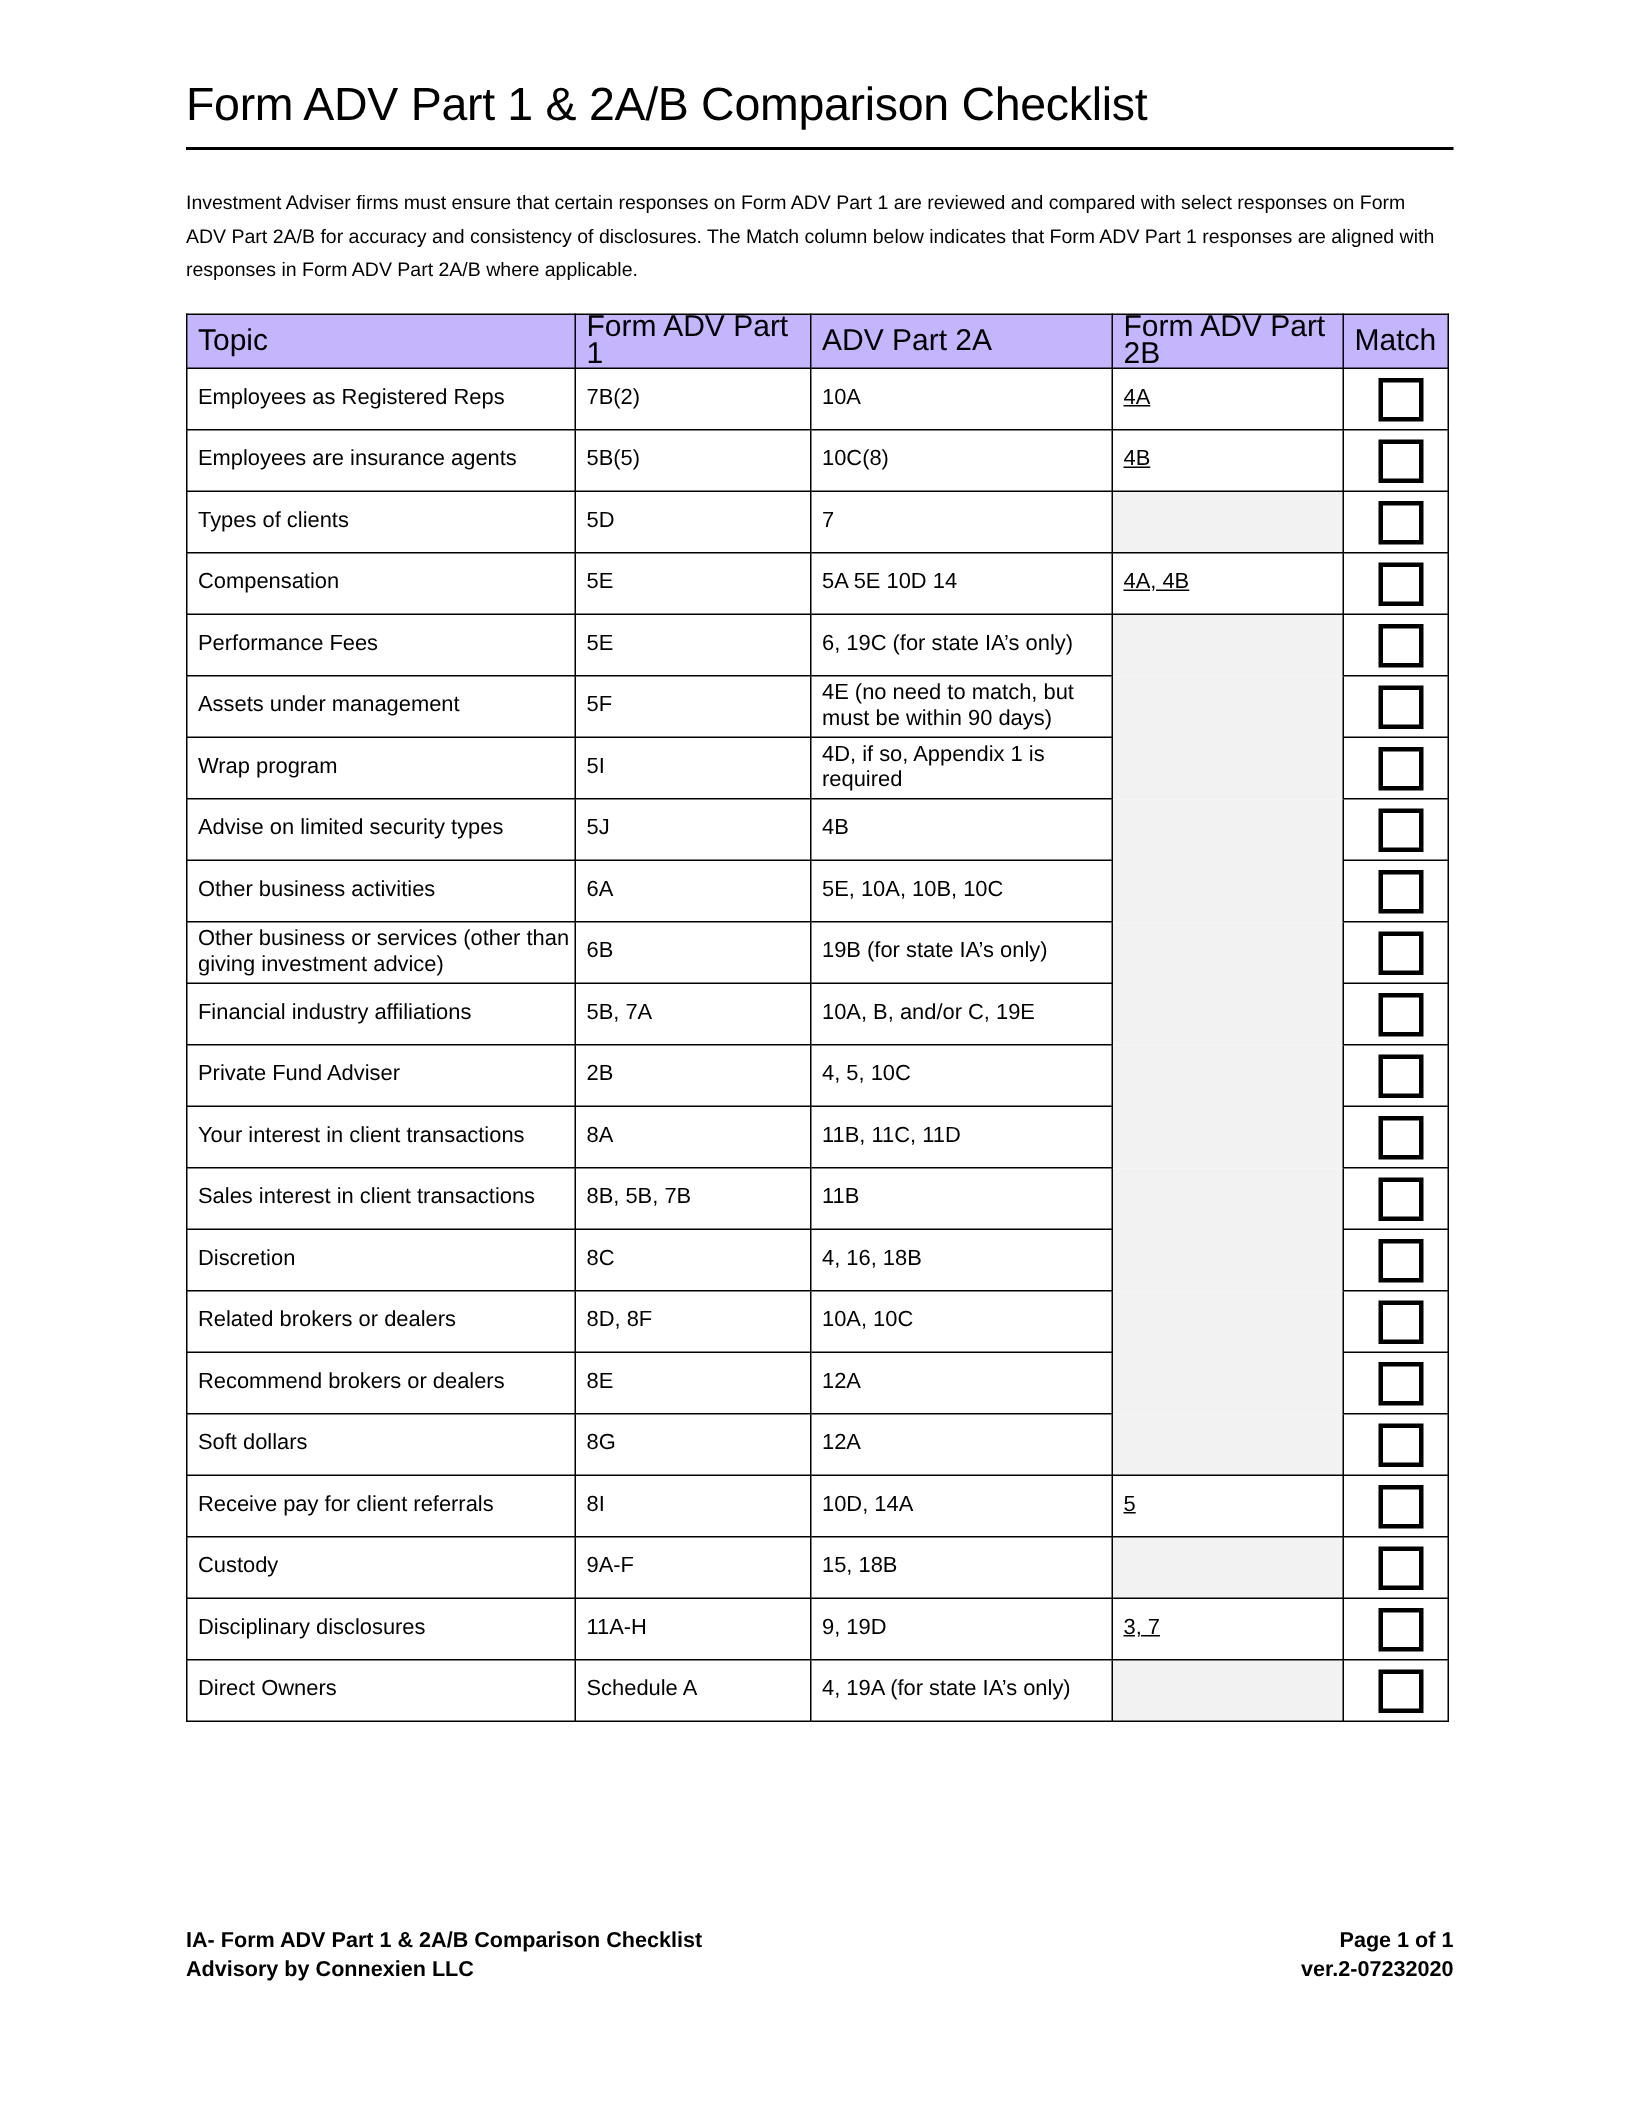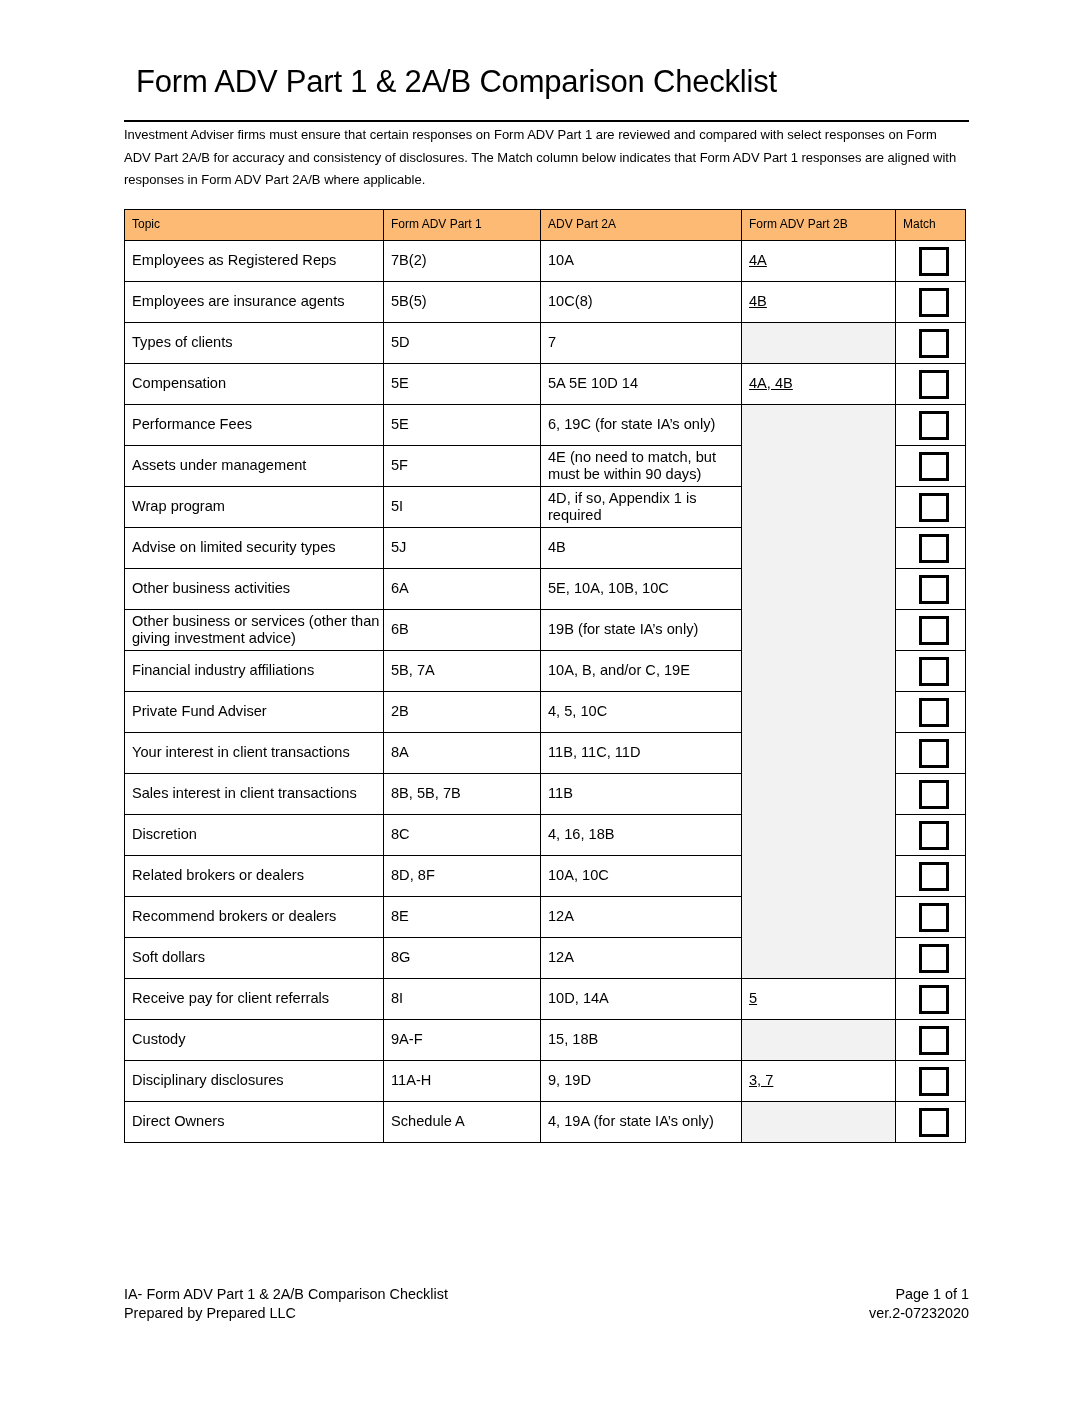--- a/index.html
+++ b/index.html
@@ -28,21 +28,21 @@
     left: 124px;
     top: 52px;
     width: 845px;
   }
   .doc-title {
     font-family: "Liberation Sans", sans-serif;
     font-size: 31px;
     font-weight: normal;
     letter-spacing: -0.2px;
     line-height: 36px;
-    margin: 12px;
+    margin: 0;
     padding: 0 0 8px 0;
     color: #000;
     white-space: nowrap;
   }
   .title-rule {
     border-bottom: 2.5px solid #000;
     width: 845px;
     margin-top: 2px;
   }
 
@@ -84,23 +84,23 @@
     padding: 0 0 0 7px;
     vertical-align: middle;
     text-align: left;
     font-weight: normal;
     line-height: 17.5px;
     height: 41px;
     box-sizing: border-box;
     background: #ffffff;
   }
   table.checklist thead th {
-    background: #fdba74;
+    background: #c4b5fd;
     height: 31px;
-    font-size: 12px;
+    font-size: 20px;
   }
   th.h-match, td.cell-match {
     padding-left: 0;
     text-align: center;
   }
   th.h-match { padding-left: 6px; text-align: left; }
 
   
   td.cell-p2b { padding-left: 4px; text-decoration: underline; }
   td.cell-p2b.shaded { background: #f2f2f2; }
@@ -126,20 +126,21 @@
     top: 1285px;
     width: 845px;
     font-size: 14.4px;
     line-height: 18.5px;
     color: #000;
   }
   .footer .row {
     display: flex;
     justify-content: space-between;
     align-items: flex-start;
+    font-weight: bold;
   }
   .footer .left { text-align: left; }
   .footer .right { text-align: right; }
 </style>
 </head>
 <body>
 
 <div class="page">
 
   <div class="title-wrap">
@@ -369,21 +370,21 @@
             </td>
           </tr>
         </tbody>
     </table>
   </div>
 
   <div class="footer">
     <div class="row">
       <div class="left">
         <div>IA- Form ADV Part 1 &amp; 2A/B Comparison Checklist</div>
-        <div>Prepared by Prepared LLC</div>
+        <div>Advisory by Connexien LLC</div>
       </div>
       <div class="right">
         <div>Page 1 of 1</div>
         <div>ver.2-07232020</div>
       </div>
     </div>
   </div>
 
 </div>
 

